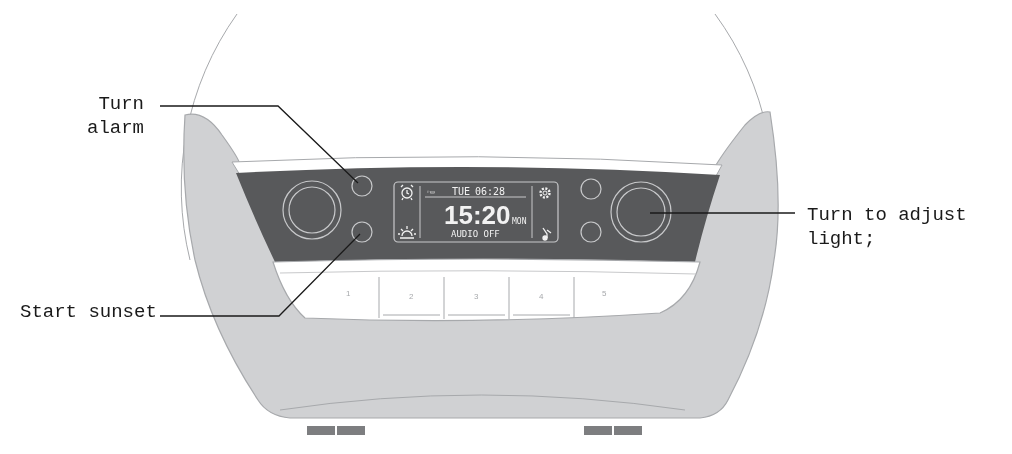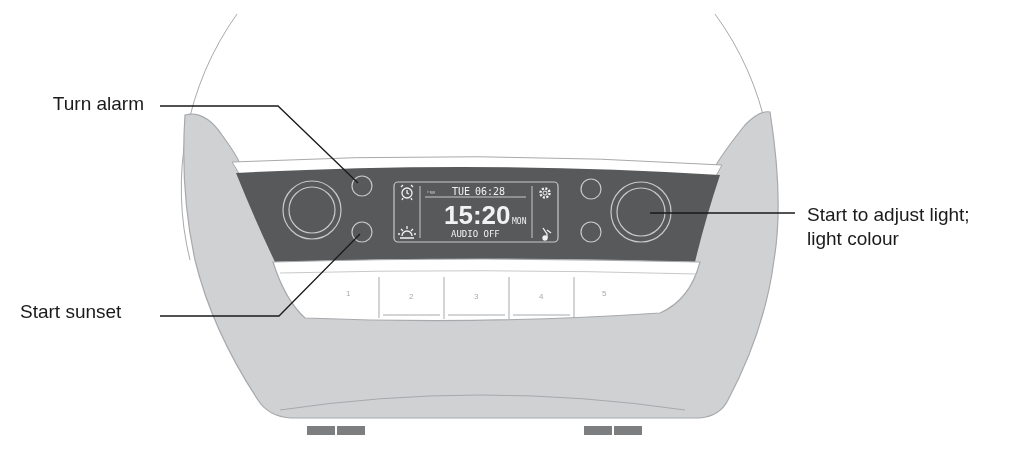--- a/index.html
+++ b/index.html
@@ -1,18 +1,18 @@
 <!DOCTYPE html>
 <html><head>
 <meta charset="utf-8">
 <style>
   html,body{margin:0;padding:0;background:#fff;}
   body{width:1012px;height:454px;position:relative;overflow:hidden;font-family:"Liberation Sans",sans-serif;}
   svg{position:absolute;left:0;top:0;}
-  .lbl{position:absolute;color:#1a1a1a;font-size:19px;line-height:24px;font-family:Liberation Sans, sans-serif;}
+  .lbl{position:absolute;color:#1a1a1a;font-size:19px;line-height:24px;font-family:Liberation Mono, monospace;}
   .lcd{font-family:"DejaVu Sans Mono",monospace;fill:#f2f2f2;}
 </style>
 </head>
 <body>
 
 <svg width="1012" height="454" viewBox="0 0 1012 454">
 
   <path d="M237 14 A300 300 0 0 0 190 260 M715 14 A300 300 0 0 1 765 260" fill="none" stroke="#a7a9ac" stroke-width="1"></path>
 
   <path d="M185 115 Q205 110 222 135 Q240 160 240 165 L716 165 Q725 150 745 125 Q760 110 770 112
@@ -109,15 +109,14 @@
   </g>
 </svg>
 
 <div class="lbl" style="left:30px;top:92px;width:114px;text-align:right;">
   <div>Turn alarm</div>
 </div>
 <div class="lbl" style="left:20px;top:300px;text-align:right;">
   <div>Start sunset</div>
 </div>
 <div class="lbl" style="left:807px;top:203px;">
-  <div>Start to adjust light;</div>
-  <div>light colour</div>
+  <div>Turn to adjust light;</div>
 </div>
 
 </body></html>

